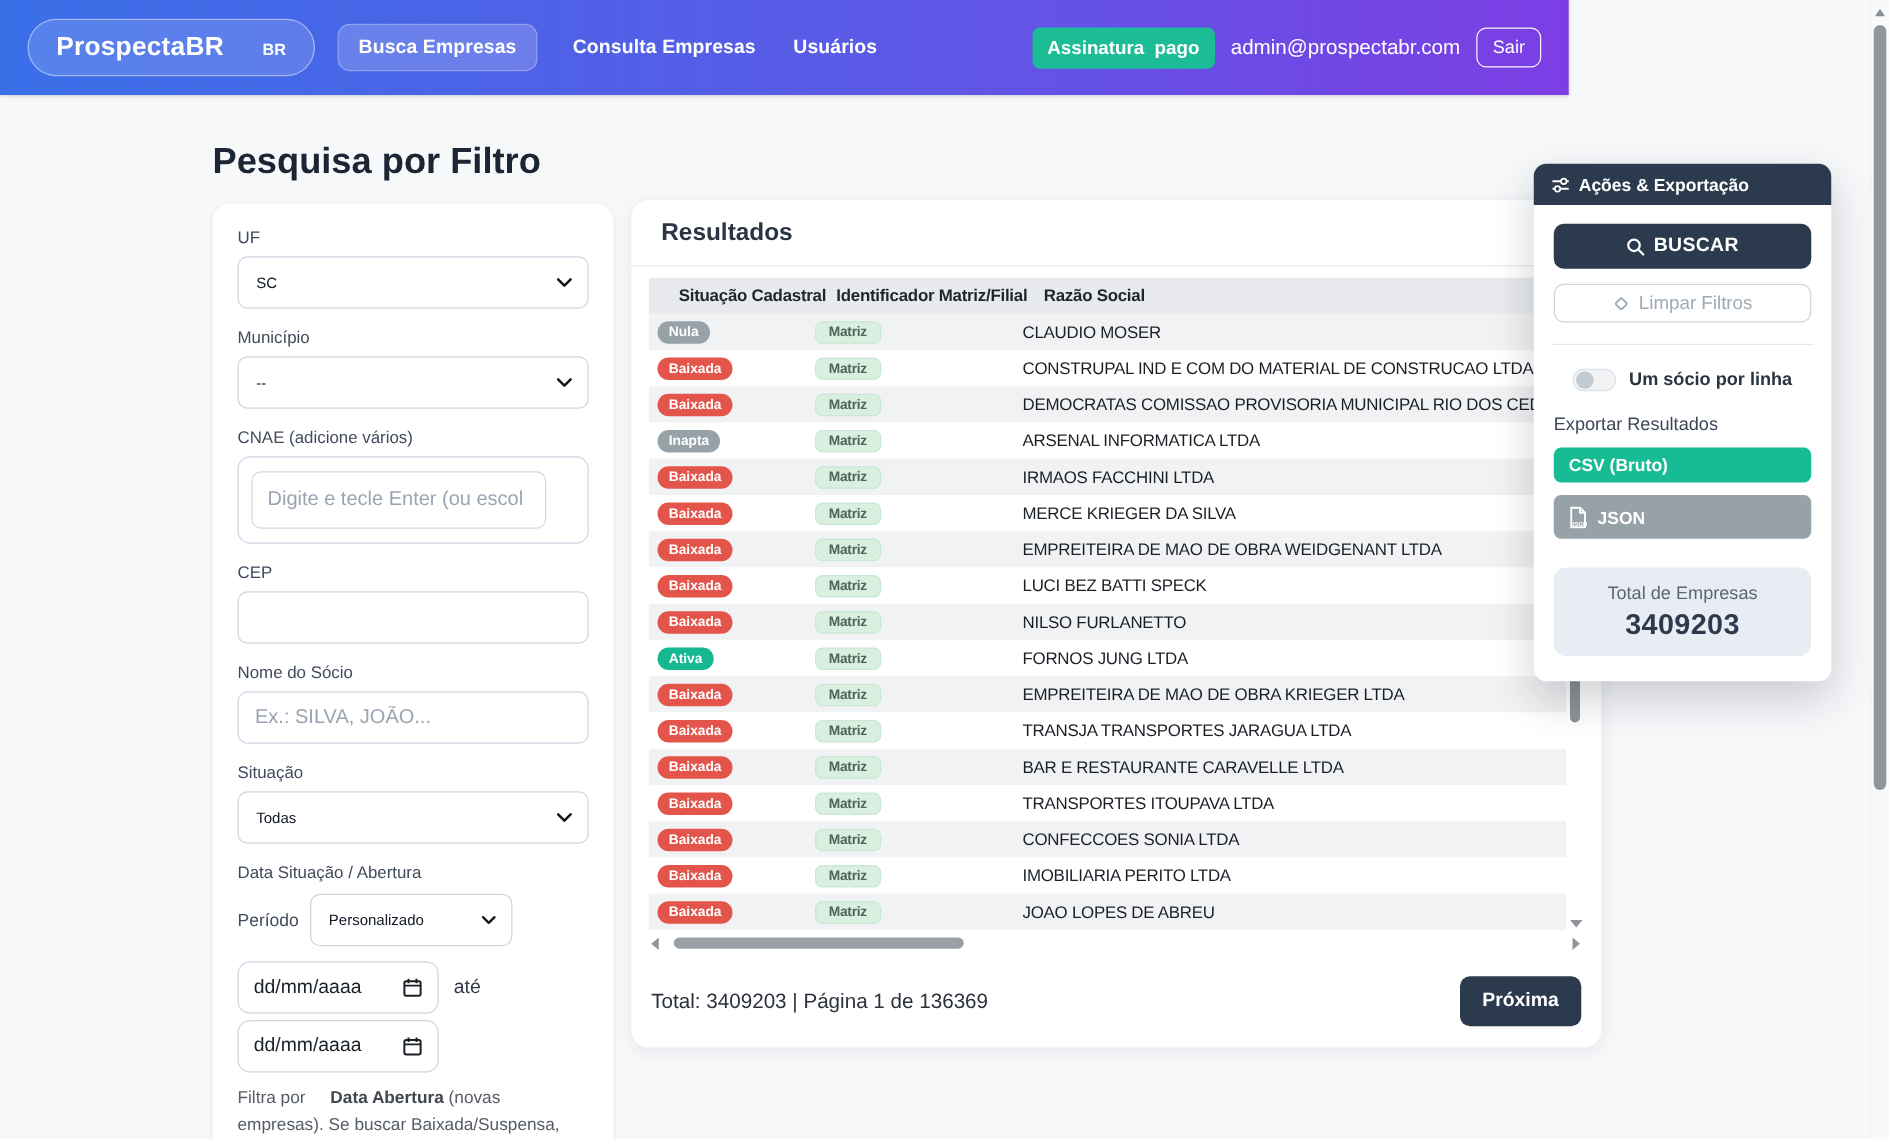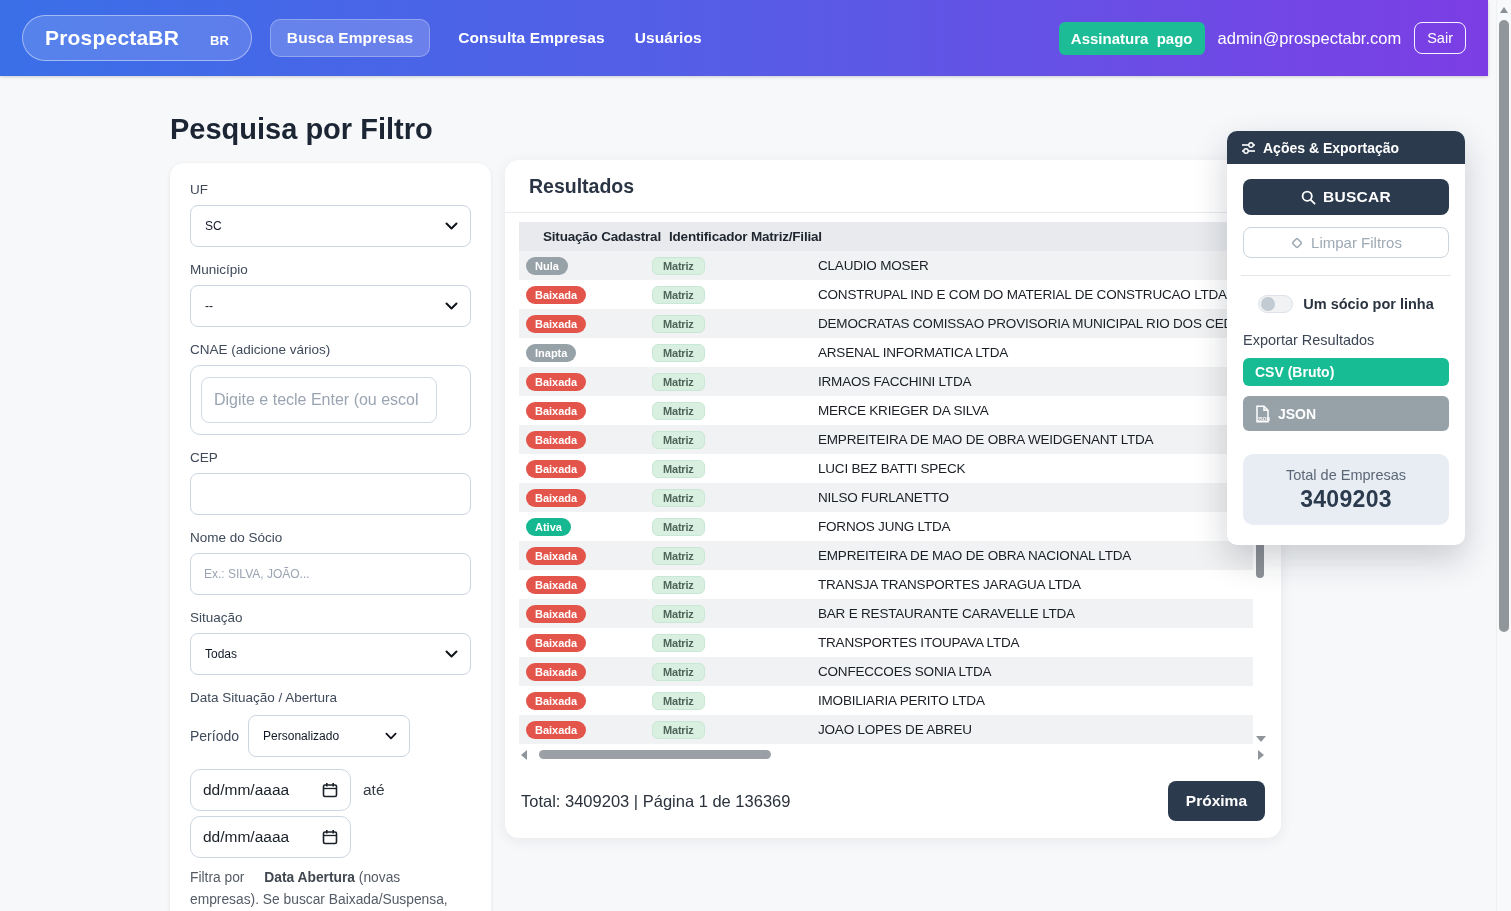--- a/index.html
+++ b/index.html
@@ -1,20 +1,20 @@
 <!DOCTYPE html>
 <html><head>
 <meta charset="utf-8">
 <style>
   * { margin:0; padding:0; box-sizing:border-box; }
   html,body { width:1511px; height:911px; overflow:hidden; }
   body { font-family:"Liberation Sans","DejaVu Sans",sans-serif; background:#f7f8fa; position:relative; }
 
   
-  .navbar { position:absolute; left:0; top:0; width:1488px; height:76px;
+  .navbar { position:absolute; left:0; top:0; width:1255px; height:76px;
     background:linear-gradient(90deg,#3a6fe8 0%,#5a5ae6 55%,#7c3ee4 100%);
     display:flex; align-items:center; padding:0 22px; box-shadow:0 1px 3px rgba(0,0,0,.18); z-index:40; }
   .brand { display:flex; align-items:baseline; gap:7px; background:rgba(255,255,255,.14);
     border:1px solid rgba(255,255,255,.45); border-radius:26px; padding:10px 22px; color:#fff; cursor:pointer; }
   .brand-main { font-size:21px; font-weight:700; letter-spacing:.2px; }
   .brand-suffix { font-size:13px; font-weight:700;padding-left:24px; }
   .nav-items { display:flex; align-items:center; gap:26px; margin-left:18px; }
   .nav-item { color:#fff; font-size:15.5px; font-weight:600; cursor:pointer; padding:9px 2px; border-radius:10px; letter-spacing:.1px; }
   .nav-item.active { background:rgba(255,255,255,.18); border:1px solid rgba(255,255,255,.28); padding:9px 16px; }
   .nav-right { margin-left:auto; display:flex; align-items:center; gap:13px; }
@@ -27,21 +27,21 @@
   .page-title { position:absolute; left:170px; top:113px; font-size:29px; font-weight:700; color:#1b2534; z-index:2; }
 
   
   .filter-card { position:absolute; left:170px; top:163px; width:321px; height:980px; background:#fff;
     border-radius:14px; box-shadow:0 1px 4px rgba(16,24,40,.08); padding:19px 20px; z-index:3; }
   .f-label { font-size:13.5px; color:#3f4a5a; margin-bottom:8px; }
   .f-group { margin-bottom:15px; }
   .select-box { position:relative; height:42px; border:1px solid #ccd6e2; border-radius:8px; background:#fff;
     display:flex; align-items:center; padding:0 34px 0 14px; font-size:12px; color:#101826; cursor:pointer; }
   .select-box .chev { position:absolute; right:12px; top:50%; transform:translateY(-50%); }
-  .text-input { width:100%; height:42px; border:1px solid #ccd6e2; border-radius:8px; padding:15px 13px; font-size:12px;
+  .text-input { width:100%; height:42px; border:1px solid #ccd6e2; border-radius:8px; padding:15px 13px; font-size:16px;
     color:#101826; font-family:inherit; outline:none; background:#fff; }
   .text-input::placeholder { color:#9aa4b2; }
   .cnae-outer { border:1px solid #ccd6e2; border-radius:10px; padding:11px 10px; }
   .cnae-inner { width:236px; height:46px; border:1px solid #d2dae4; border-radius:8px; padding:0 12px; font-size:16px;
     font-family:inherit; outline:none; color:#101826; }
   .cnae-inner::placeholder { color:#9aa4b2; }
   .periodo-row { display:flex; align-items:center; gap:9px; margin-bottom:12px; }
   .periodo-label { font-size:14px; color:#3f4a5a; }
   .periodo-select { width:162px; }
   .date-row { display:flex; align-items:center; gap:12px; margin-bottom:5px; }
@@ -243,20 +243,21 @@
 <section class="results-card">
   <div class="results-header">
     <h2 class="results-title">Resultados</h2>
   </div>
 
   <div class="table-zone">
     <div class="table-content">
       <div class="thead">
         <span>Situação Cadastral</span>
         <span>Identificador Matriz/Filial</span>
+        <span>Razão Social</span>
       </div>
       <div id="table-rows">
           <div class="trow odd">
             <span><span class="badge badge-muted">Nula</span></span>
             <span><span class="badge-matriz">Matriz</span></span>
             <span class="cell-razao">CLAUDIO MOSER</span>
           </div>
           <div class="trow even">
             <span><span class="badge badge-danger">Baixada</span></span>
             <span><span class="badge-matriz">Matriz</span></span>
@@ -298,21 +299,21 @@
             <span class="cell-razao">NILSO FURLANETTO</span>
           </div>
           <div class="trow even">
             <span><span class="badge badge-success">Ativa</span></span>
             <span><span class="badge-matriz">Matriz</span></span>
             <span class="cell-razao">FORNOS JUNG LTDA</span>
           </div>
           <div class="trow odd">
             <span><span class="badge badge-danger">Baixada</span></span>
             <span><span class="badge-matriz">Matriz</span></span>
-            <span class="cell-razao">EMPREITEIRA DE MAO DE OBRA NACIONAL LTDA</span>
+            <span class="cell-razao">EMPREITEIRA DE MAO DE OBRA KRIEGER LTDA</span>
           </div>
           <div class="trow even">
             <span><span class="badge badge-danger">Baixada</span></span>
             <span><span class="badge-matriz">Matriz</span></span>
             <span class="cell-razao">TRANSJA TRANSPORTES JARAGUA LTDA</span>
           </div>
           <div class="trow odd">
             <span><span class="badge badge-danger">Baixada</span></span>
             <span><span class="badge-matriz">Matriz</span></span>
             <span class="cell-razao">BAR E RESTAURANTE CARAVELLE LTDA</span>

